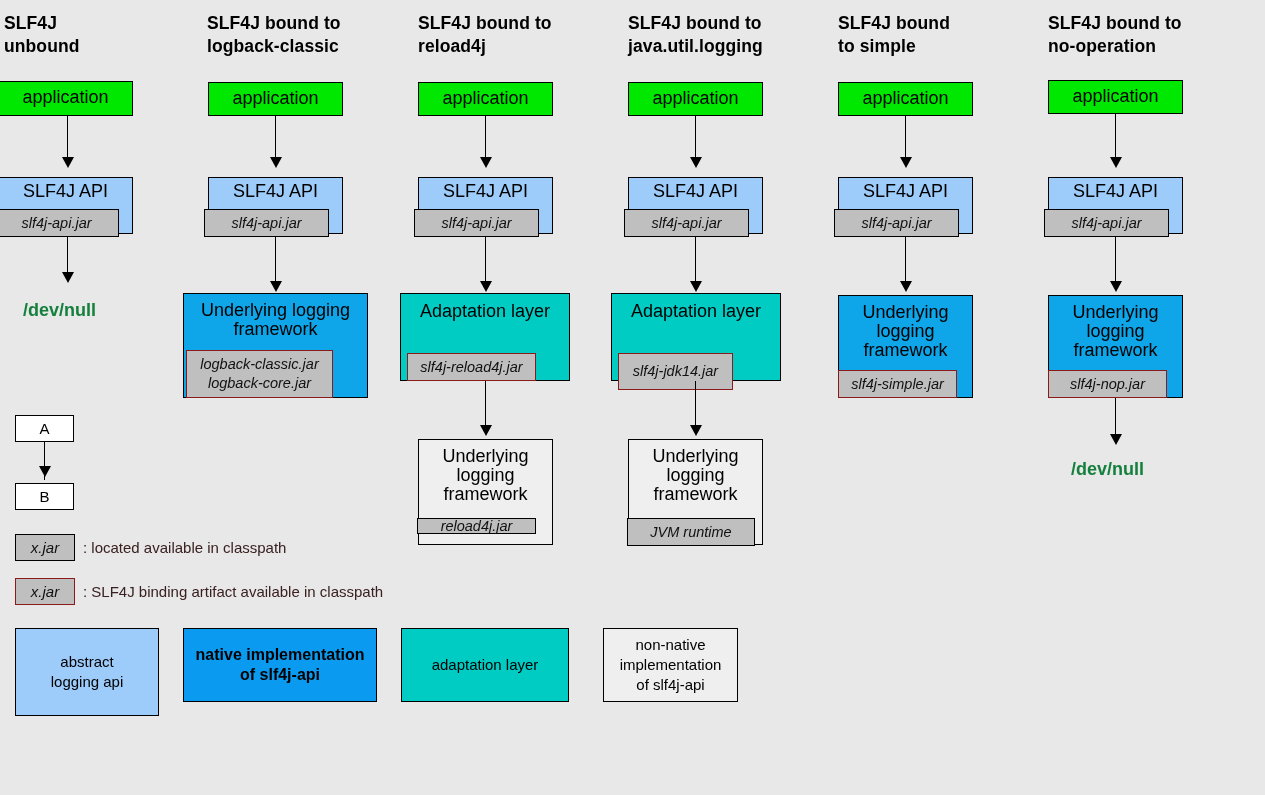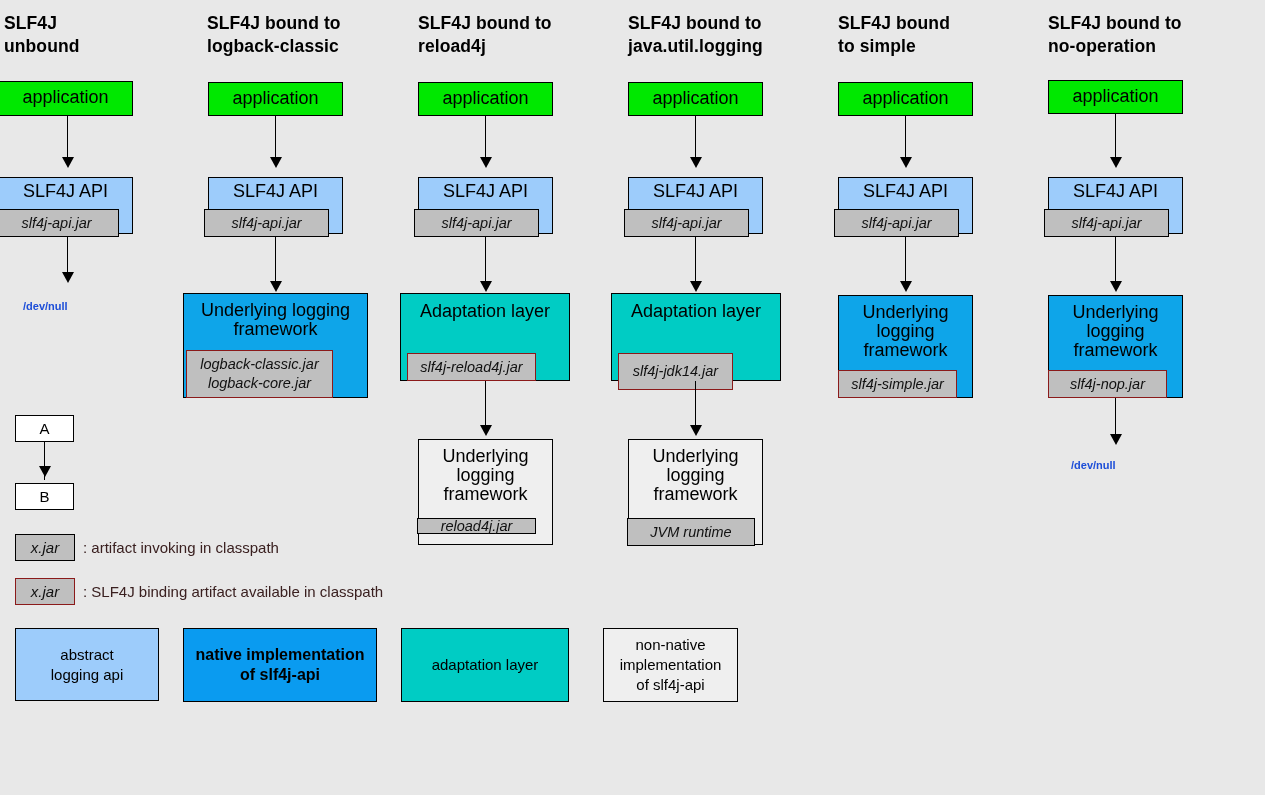--- a/index.html
+++ b/index.html
@@ -63,22 +63,22 @@
     align-items:center;
     justify-content:center;
     white-space:pre-line;
     color:#111;
   }
   .jar.binding{border-color:#8b1a1a;}
 
   .devnull{
     position:absolute;
     font-weight:bold;
-    font-size:11px;
-    color:#1d4ed8;
+    font-size:18px;
+    color:#15803d;
   }
 
   
   .arrow{position:absolute;width:1px;background:#000;}
   .arrowhead{
     position:absolute;
     width:0;height:0;
     border-left:6px solid transparent;
     border-right:6px solid transparent;
     border-top:11px solid #000;
@@ -289,26 +289,26 @@
   <div class="arrow" style="left:1115px;top:398px;height:39px;"></div>
   <div class="arrowhead" style="left:1110px;top:434px;"></div>
   <div class="devnull" style="left:1071px;top:459px;">/dev/null</div>
 
   <div class="lbox" style="left:15px;top:415px;width:59px;height:27px;">A</div>
   <div class="arrow" style="left:44px;top:442px;height:38px;"></div>
   <div class="arrowhead" style="left:39px;top:466px;"></div>
   <div class="lbox" style="left:15px;top:483px;width:59px;height:27px;">B</div>
 
   <div class="legend-chip" style="left:15px;top:534px;width:60px;height:27px;">x.jar</div>
-  <div class="legend-text" style="left:83px;top:538px;">: artifact invoking in classpath</div>
+  <div class="legend-text" style="left:83px;top:538px;">: located available in classpath</div>
 
   <div class="legend-chip binding" style="left:15px;top:578px;width:60px;height:27px;">x.jar</div>
   <div class="legend-text" style="left:83px;top:582px;">: SLF4J binding artifact available in classpath</div>
 
-  <div class="keybox k-api" style="left:15px;top:628px;width:144px;height:73px;">abstract
+  <div class="keybox k-api" style="left:15px;top:628px;width:144px;height:88px;">abstract
 logging api</div>
   <div class="keybox k-native" style="left:183px;top:628px;width:194px;height:74px;">native implementation
 of slf4j-api</div>
   <div class="keybox k-adapt" style="left:401px;top:628px;width:168px;height:74px;">adaptation layer</div>
   <div class="keybox k-nonnative" style="left:603px;top:628px;width:135px;height:74px;">non-native
 implementation
 of slf4j-api</div>
 
 </div>
 

